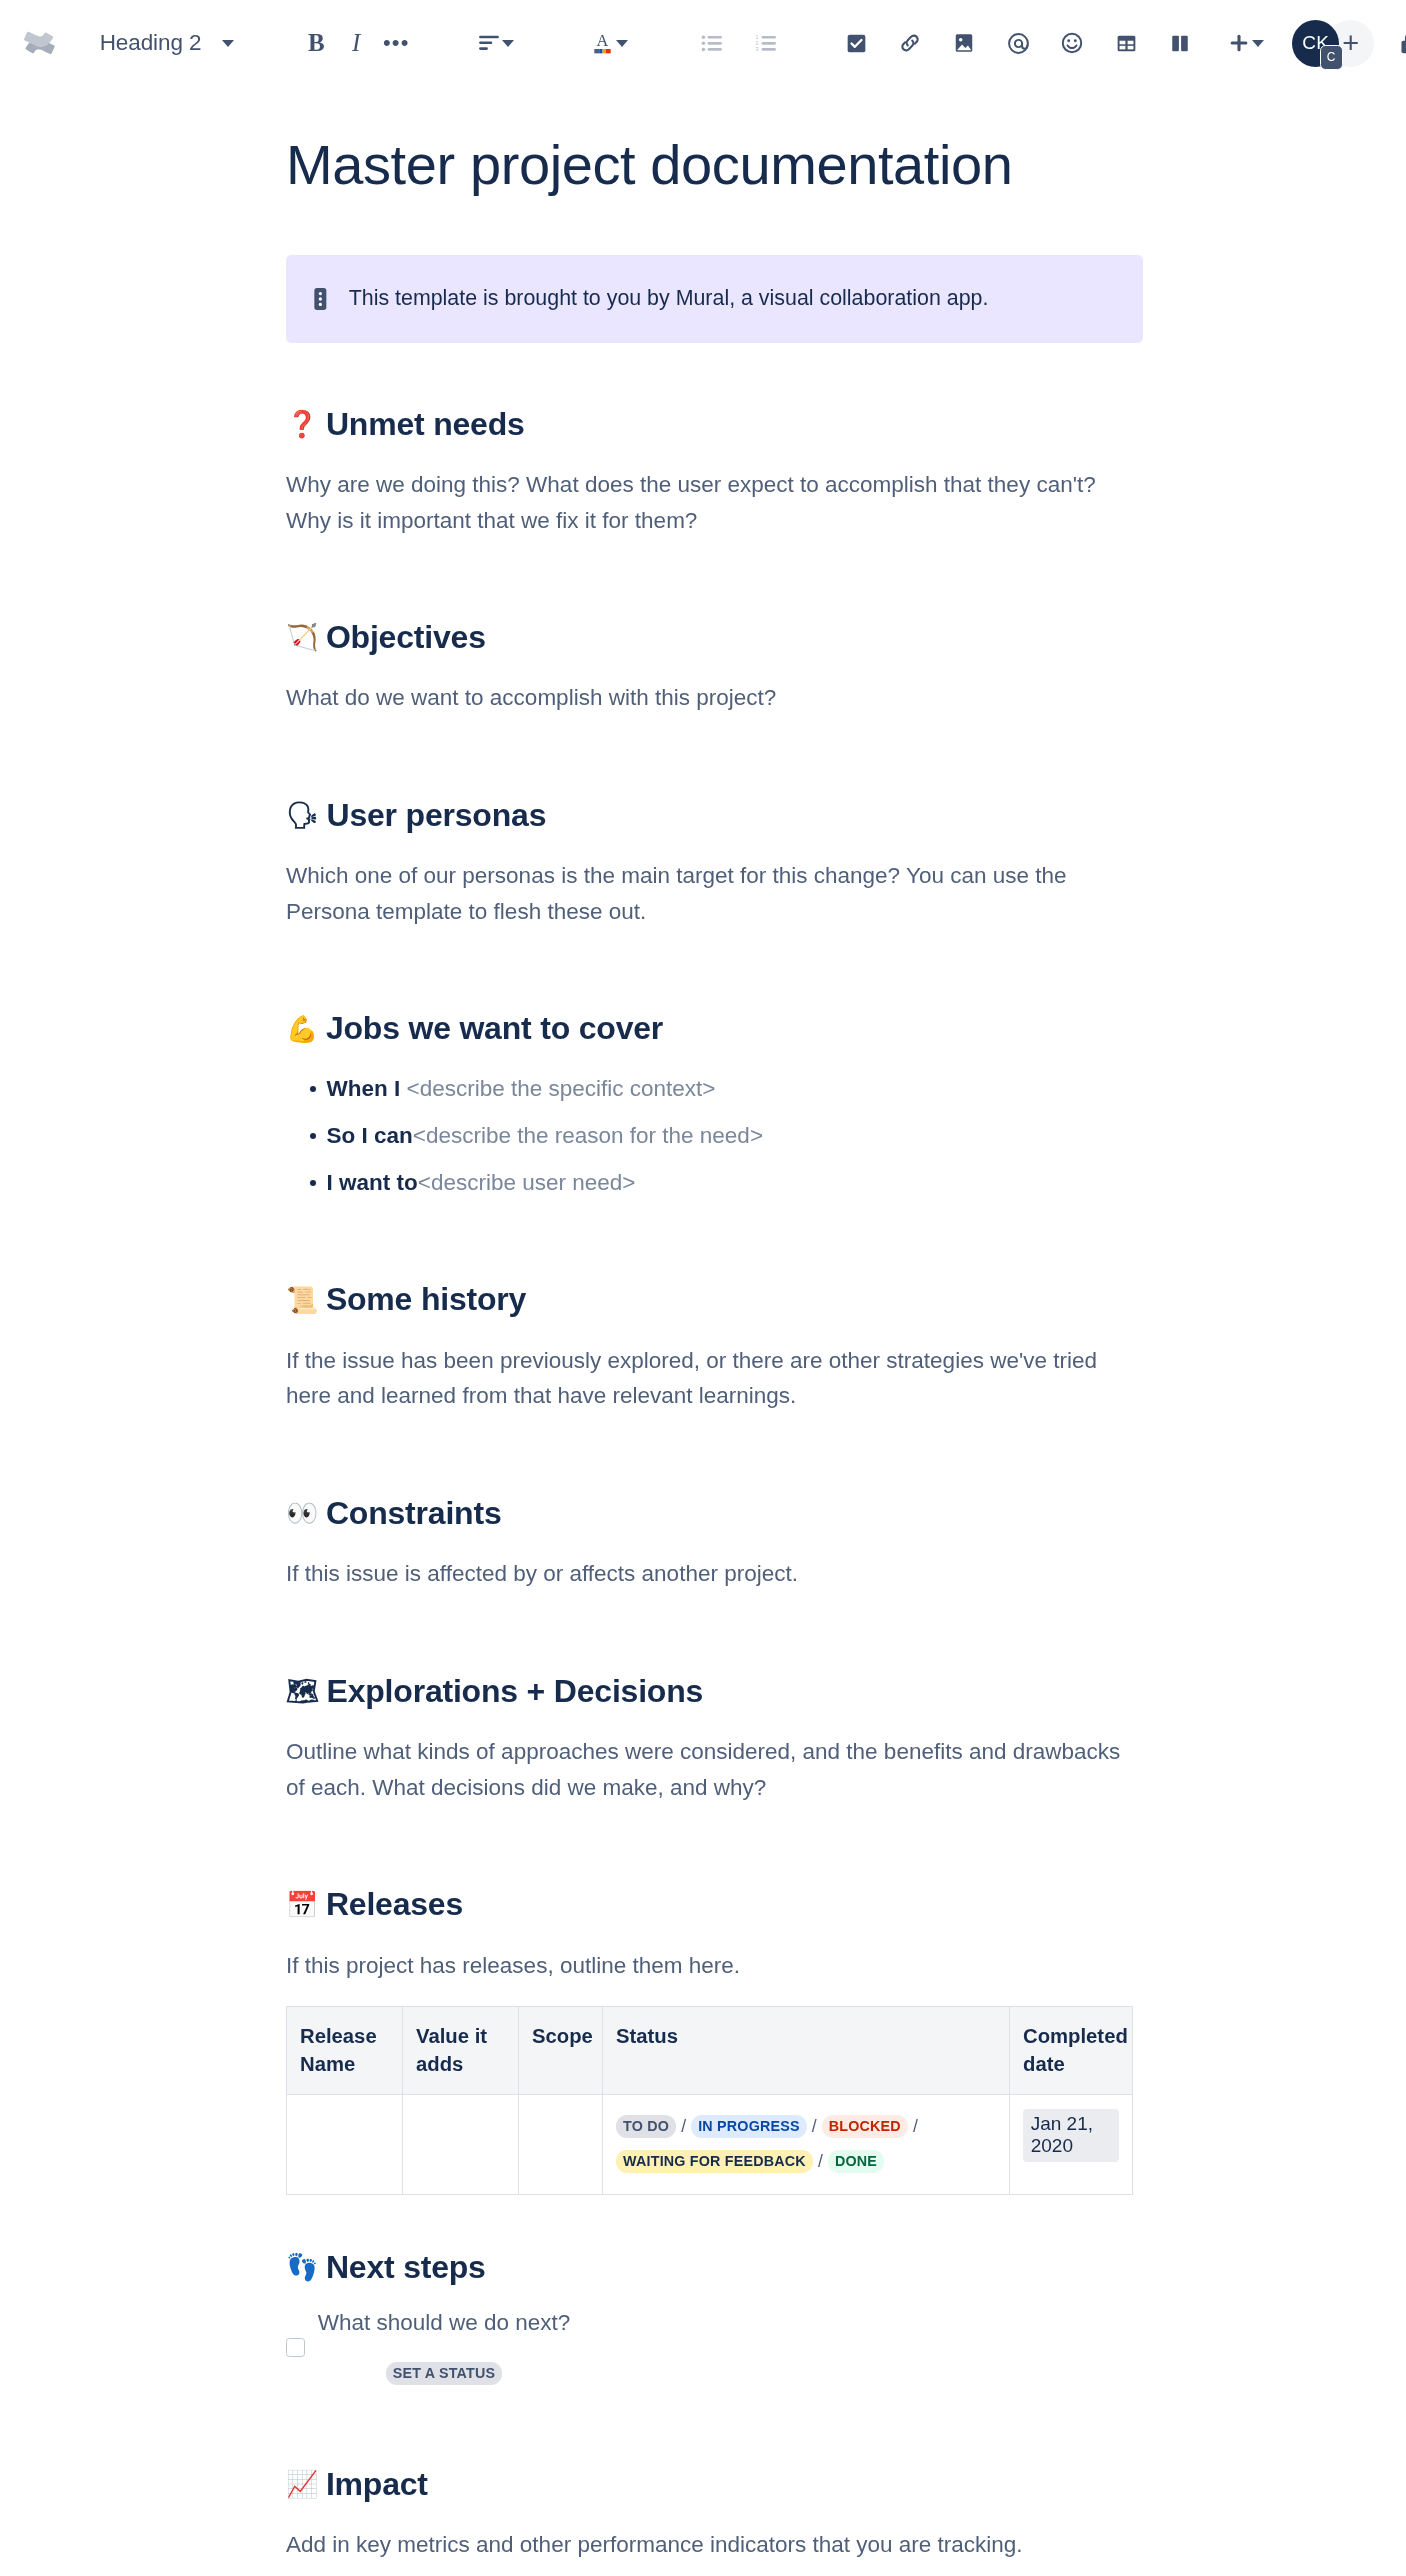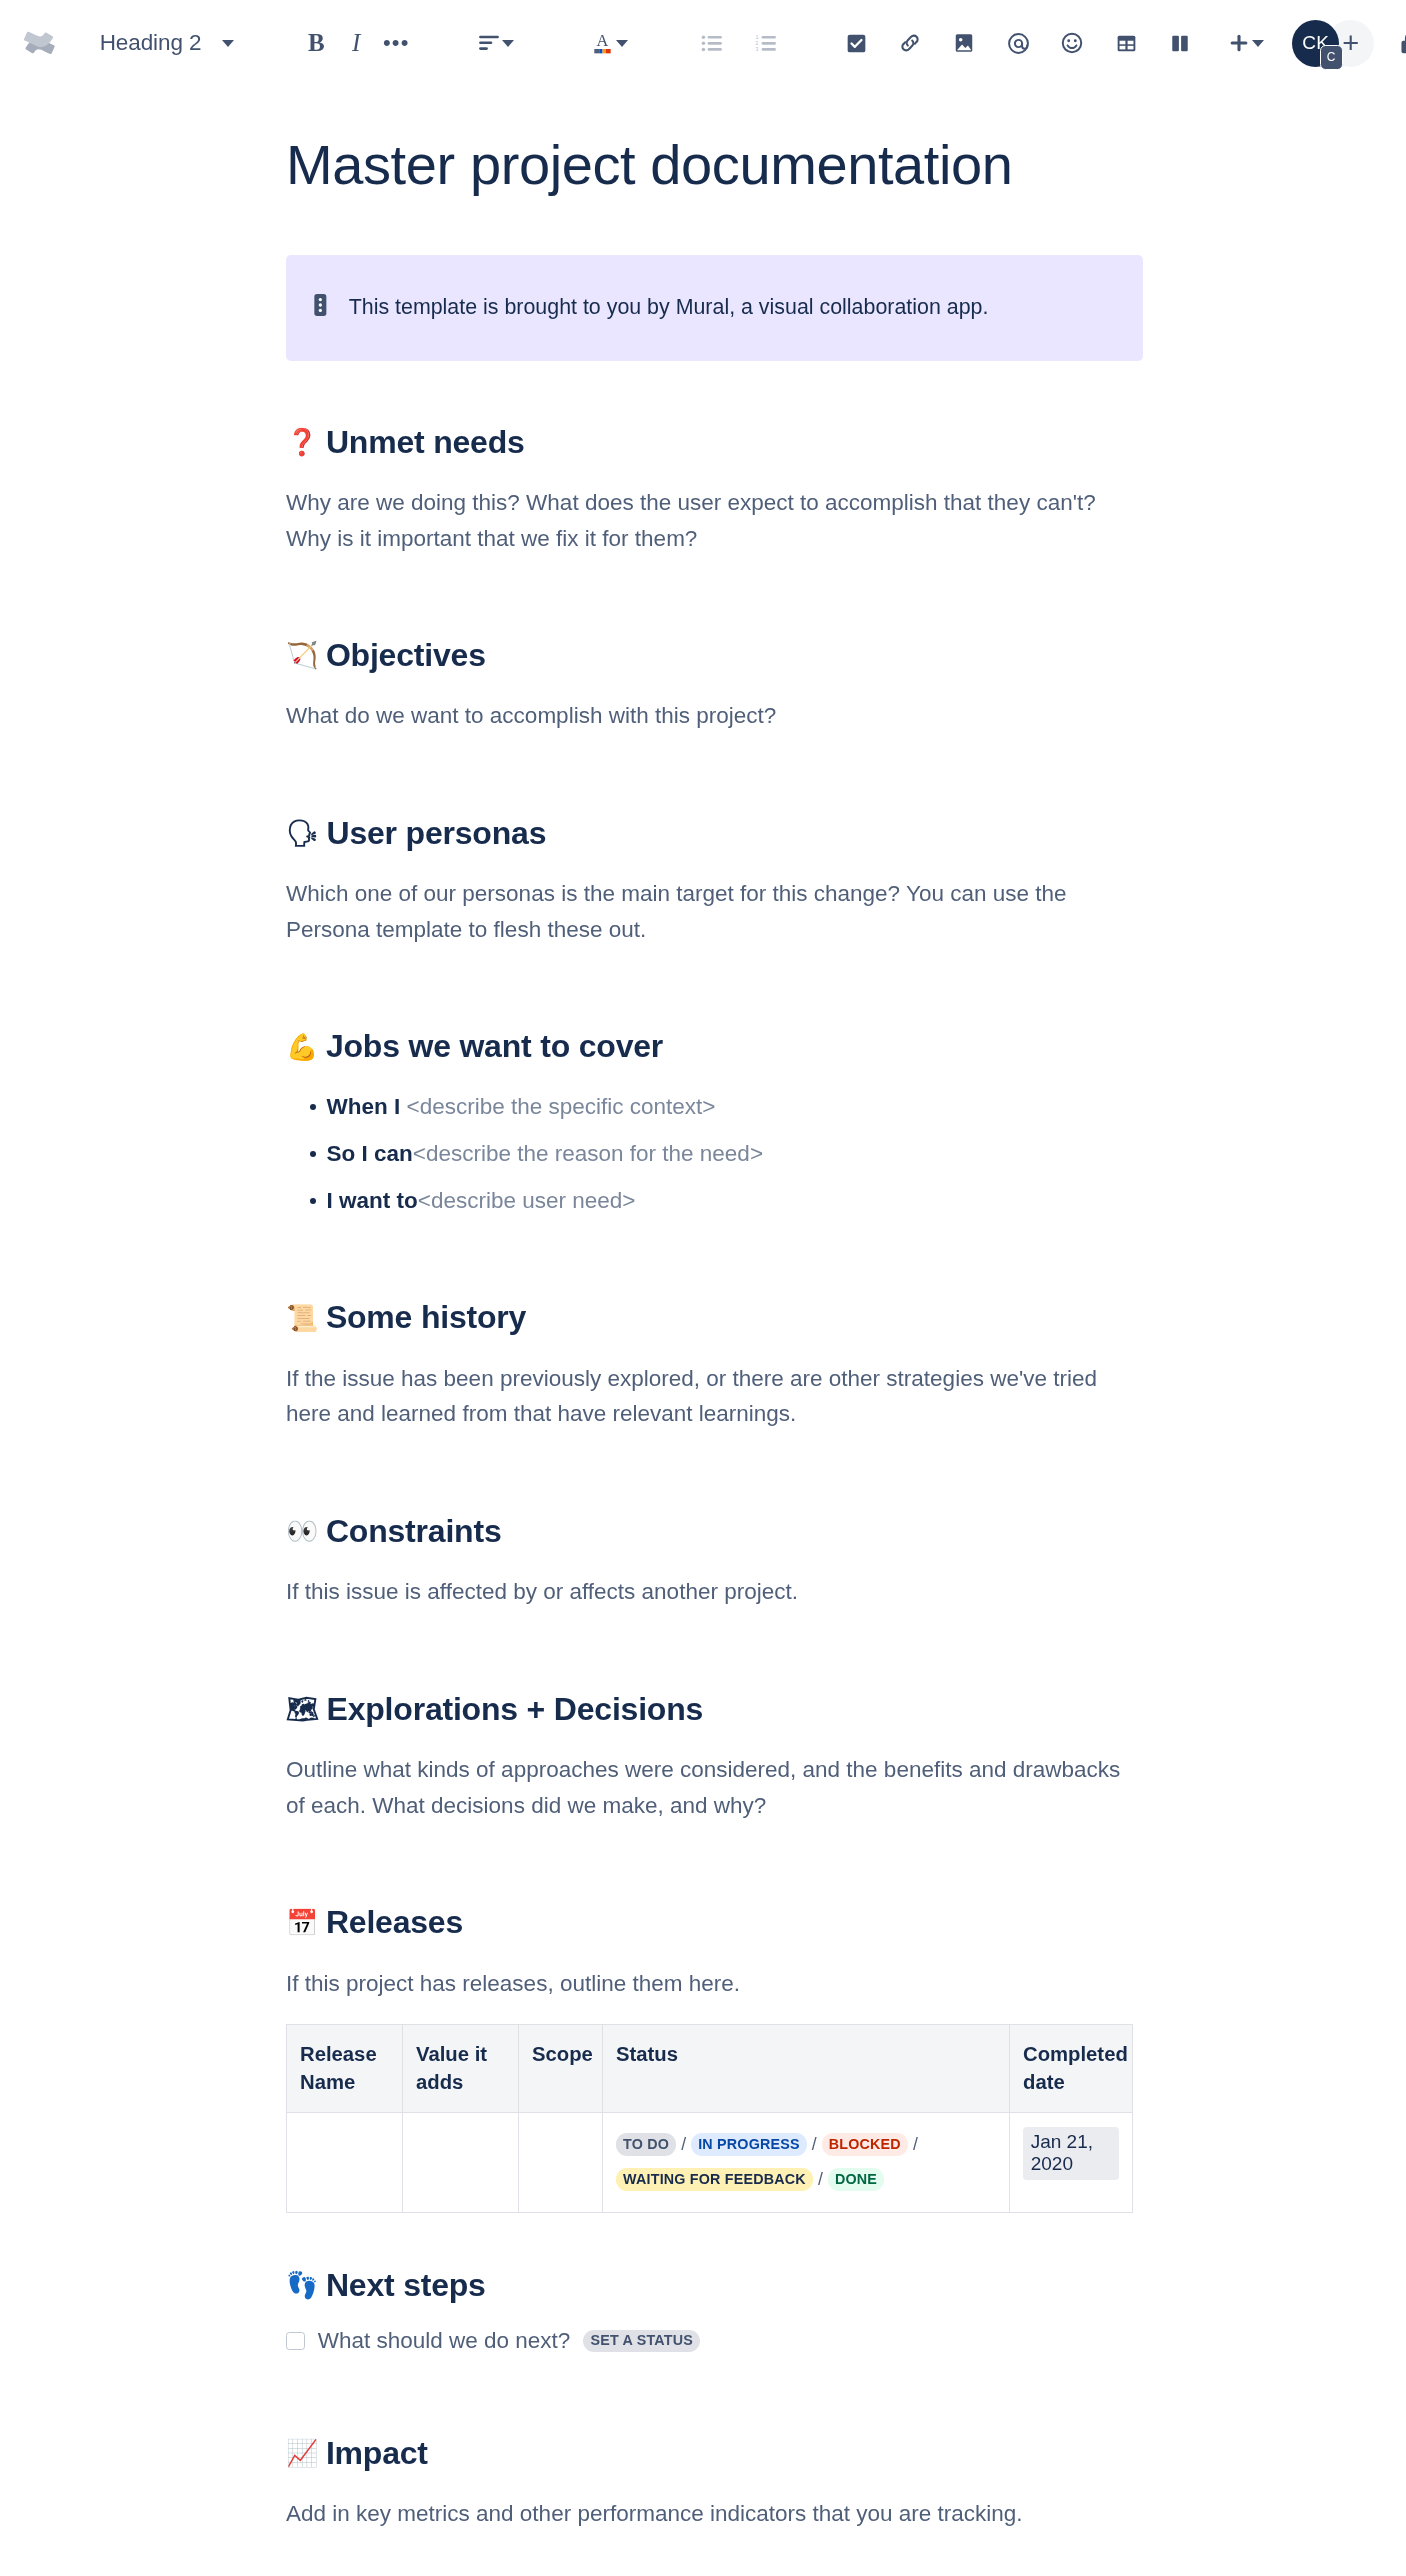--- a/index.html
+++ b/index.html
@@ -127,23 +127,23 @@
     font-size: 56px;
     font-weight: 500;
     color: #172B4D;
     letter-spacing: -0.4px;
     line-height: 1.1;
     margin-bottom: 59px;
   }
   .info-panel {
     background: #EAE6FF;
     border-radius: 5px;
-    padding: 38px 24px;
+    padding: 29px 24px;
     display: flex;
-    align-items: flex-start;
+    align-items: center;
     gap: 18.7px;
     margin-bottom: 62px;
   }
   .info-icon {
     flex: 0 0 auto;
     width: 20px; height: 24px;
     display:flex; align-items:center; justify-content:center;
   }
   .info-text {
     font-size: 21.4px;
@@ -266,21 +266,21 @@
     width: 18.7px; height: 18.7px;
     border: 1.6px solid #C1C7D0;
     border-radius: 3.3px;
     background: #ffffff;
     flex: 0 0 auto;
     cursor: pointer;
   }
   .task-text {
     font-size: 22.5px;
     color: #505F79;
-    display: flex; align-items: center; gap: 13px;
+    display: flex; align-items: center; gap: 26px; flex-direction: column;
   }
 </style>
 </head>
 <body>
 
 <div class="toolbar">
 
   <div class="tb-logo">
     <svg width="33" height="33" viewBox="0 0 32 32">
       <path d="M2 23.8c-.4.7-.2 1.5.5 1.9l6.6 4.1c.7.4 1.6.2 2-.5 2.9-4.9 5.9-4.3 11.2-1.7l6.5 3.1c.7.3 1.6 0 1.9-.7l3.1-7.1c.3-.7 0-1.5-.7-1.8-2.8-1.3-8.3-3.9-13.3-6.3C11.6 11 4.9 18.9 2 23.8z" fill="#A5ADBA" transform="scale(0.88) translate(1,-1)"></path>

